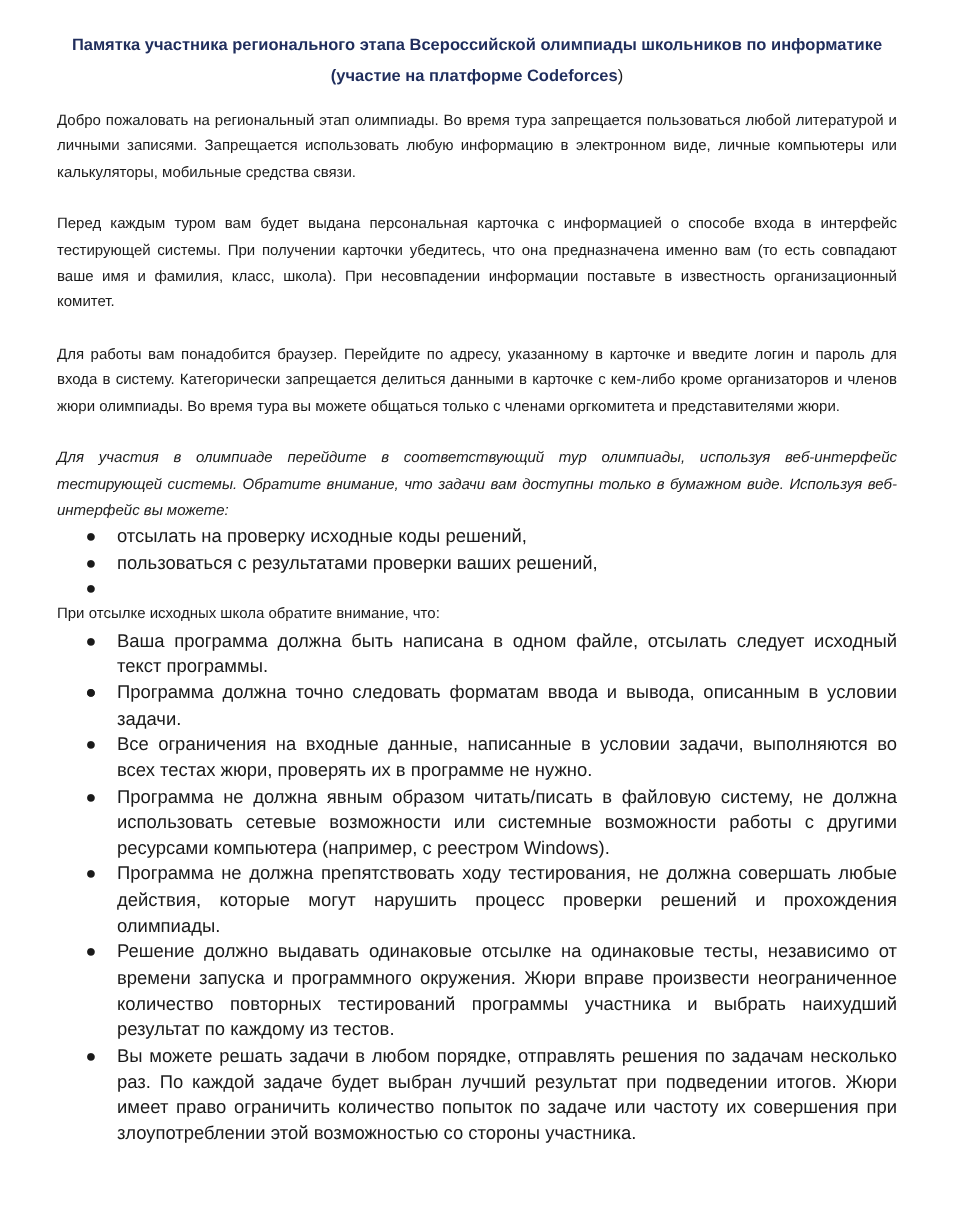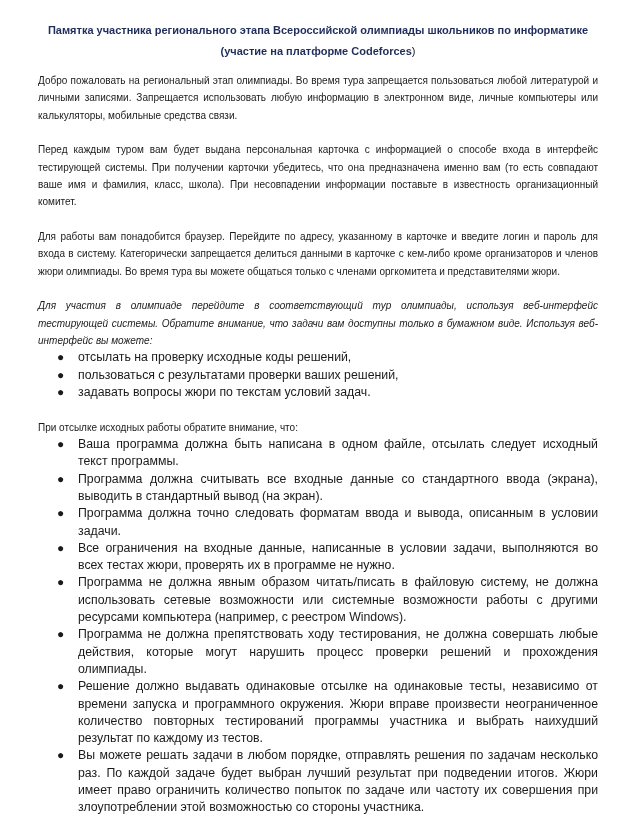--- a/index.html
+++ b/index.html
@@ -26,28 +26,28 @@
   <p>Перед каждым туром вам будет выдана персональная карточка с информацией о способе входа в интерфейс тестирующей системы. При получении карточки убедитесь, что она предназначена именно вам (то есть совпадают ваше имя и фамилия, класс, школа). При несовпадении информации поставьте в известность организационный комитет.</p>
   <div class="gap"></div>
 
   <p>Для работы вам понадобится браузер. Перейдите по адресу, указанному в карточке и введите логин и пароль для входа в систему. Категорически запрещается делиться данными в карточке с кем-либо кроме организаторов и членов жюри олимпиады. Во время тура вы можете общаться только с членами оргкомитета и представителями жюри.</p>
   <div class="gap"></div>
 
   <p class="last-left">Для участия в олимпиаде перейдите в соответствующий тур олимпиады, используя веб-интерфейс тестирующей системы. Обратите внимание, что задачи вам доступны только в бумажном виде. Используя веб-интерфейс вы можете:</p>
   <ul>
     <li><span class="bullet">●</span><span>отсылать на проверку исходные коды решений,</span></li>
     <li><span class="bullet">●</span><span>пользоваться с результатами проверки ваших решений,</span></li>
-    <li><span class="bullet">●</span><span>задавать вопросы жюри по текстам условий задач.</span></li>
+    <li><span class="bullet">●</span></li>
   </ul>
   <div class="gap"></div>
 
-  <p>При отсылке исходных работы обратите внимание, что:</p>
+  <p>При отсылке исходных школа обратите внимание, что:</p>
   <ul>
     <li><span class="bullet">●</span><span>Ваша программа должна быть написана в одном файле, отсылать следует исходный текст программы.</span></li>
-    <li><span class="bullet">●</span><span>Программа должна считывать все входные данные со стандартного ввода (экрана), выводить в стандартный вывод (на экран).</span></li>
+    <li><span class="bullet">●</span></li>
     <li><span class="bullet">●</span><span>Программа должна точно следовать форматам ввода и вывода, описанным в условии задачи.</span></li>
     <li><span class="bullet">●</span><span>Все ограничения на входные данные, написанные в условии задачи, выполняются во всех тестах жюри, проверять их в программе не нужно.</span></li>
     <li><span class="bullet">●</span><span>Программа не должна явным образом читать/писать в файловую систему, не должна использовать сетевые возможности или системные возможности работы с другими ресурсами компьютера (например, с реестром Windows).</span></li>
     <li><span class="bullet">●</span><span>Программа не должна препятствовать ходу тестирования, не должна совершать любые действия, которые могут нарушить процесс проверки решений и прохождения олимпиады.</span></li>
     <li><span class="bullet">●</span><span>Решение должно выдавать одинаковые отсылке на одинаковые тесты, независимо от времени запуска и программного окружения. Жюри вправе произвести неограниченное количество повторных тестирований программы участника и выбрать наихудший результат по каждому из тестов.</span></li>
     <li><span class="bullet">●</span><span>Вы можете решать задачи в любом порядке, отправлять решения по задачам несколько раз. По каждой задаче будет выбран лучший результат при подведении итогов. Жюри имеет право ограничить количество попыток по задаче или частоту их совершения при злоупотреблении этой возможностью со стороны участника.</span></li>
   </ul>
 
 </div>
 

